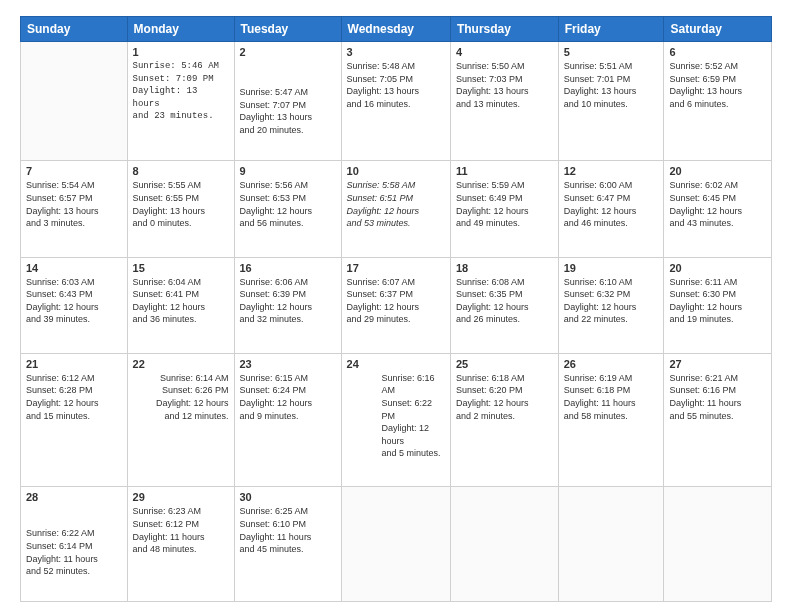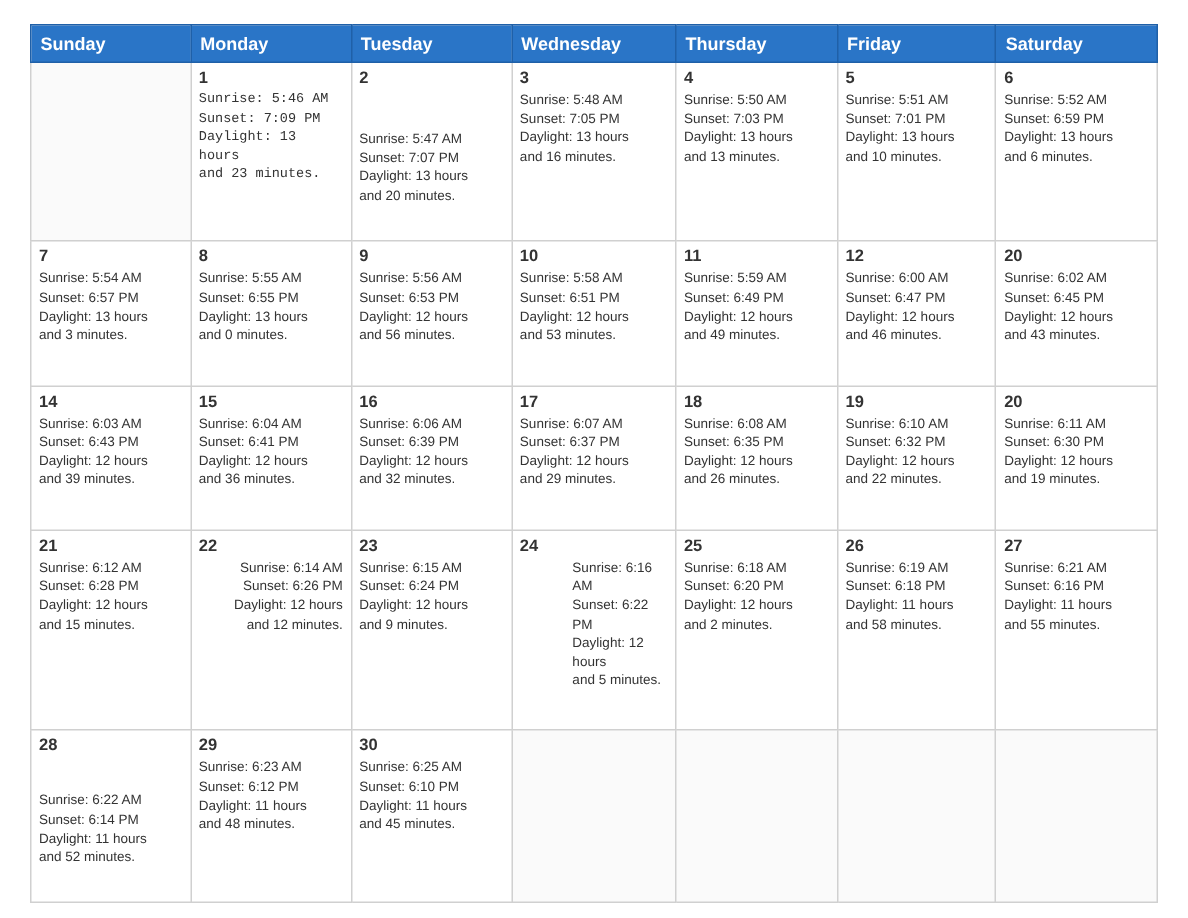--- a/index.html
+++ b/index.html
@@ -172,21 +172,21 @@
           </td>
           <td>
             <span class="day-num">9</span>
             <div class="cell-text" style="white-space: pre-line;">Sunrise: 5:56 AM
 Sunset: 6:53 PM
 Daylight: 12 hours
 and 56 minutes.</div>
           </td>
           <td>
             <span class="day-num">10</span>
-            <div class="cell-text" style="white-space: pre-line;">Sunrise: 5:58 AM
+            <div class="cell-text" style="white-space: pre-line; font-style: italic;">Sunrise: 5:58 AM
 Sunset: 6:51 PM
 Daylight: 12 hours
 and 53 minutes.</div>
           </td>
           <td>
             <span class="day-num">11</span>
             <div class="cell-text" style="white-space: pre-line;">Sunrise: 5:59 AM
 Sunset: 6:49 PM
 Daylight: 12 hours
 and 49 minutes.</div>

